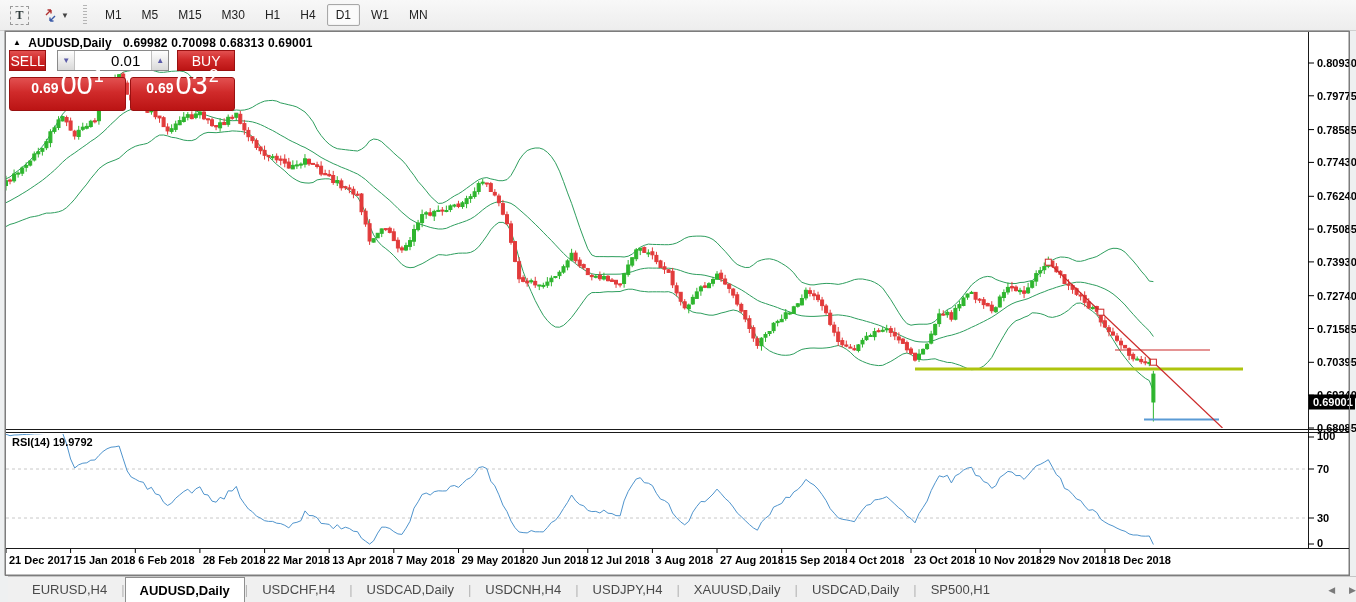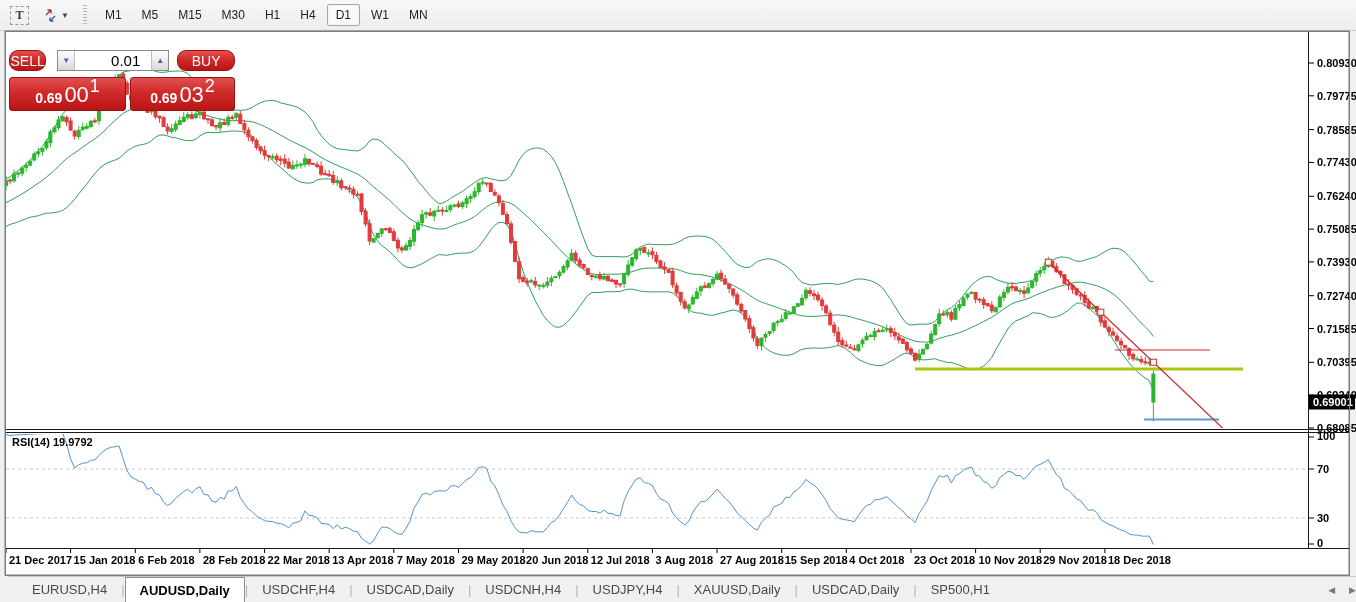--- a/index.html
+++ b/index.html
@@ -28,39 +28,39 @@
   .overlay{position:absolute;z-index:2;}
   .chart-title{left:13px;top:36px;font-size:12px;color:#000;white-space:nowrap;}
   .chart-title .tri{font-size:8px;vertical-align:2px;margin-right:4px;}
   .chart-title .sym{font-weight:bold;}
   .chart-title .ohlc{font-weight:bold;margin-left:8px;letter-spacing:.2px;}
 
   
   .trade-panel{left:9px;top:50px;width:226px;}
   .tp-row1{display:flex;height:21px;}
   .btn-red{background:linear-gradient(#e25050 0%,#d02a2a 45%,#bb1414 100%);
-    border:1px solid #991111;border-radius:9px;color:#fff;font-size:14px;
+    border:1px solid #991111;border-radius:0;color:#fff;font-size:14px;
     display:flex;align-items:center;justify-content:center;box-sizing:border-box;}
   .sell-btn{width:45px;}
   .buy-btn{width:70px;}
   .vol-widget{display:flex;width:112px;height:21px;margin-left:11px;margin-right:8px;
     border:1px solid #8a8a8a;box-sizing:border-box;background:#fff;}
   .spin{width:16px;background:linear-gradient(#fefefe,#d9d9d9);display:flex;align-items:center;
     justify-content:center;font-size:8px;color:#5a5aa8;}
   .spin.dn{border-right:1px solid #c0c0c0;}
   .spin.up{border-left:1px solid #c0c0c0;}
   .vol-input{flex:1;border:none;outline:none;font-family:"Liberation Sans",sans-serif;
     font-size:15px;text-align:right;padding:0 11px 0 0;min-width:0;color:#000;}
   .tp-row2{display:flex;margin-top:6px;height:34px;}
   .price-box{border-radius:3px;display:flex;align-items:flex-end;justify-content:center;
-    padding-bottom:2px;box-sizing:border-box;}
+    padding-bottom:12px;box-sizing:border-box;}
   .sell-box{width:117px;margin-right:4px;}
   .buy-box{width:105px;}
   .pb-prefix{font-size:14px;font-weight:bold;color:#fff;margin-right:2px;margin-bottom:2px;}
-  .pb-big{font-size:22px;line-height:27px;color:#fff;}
+  .pb-big{font-size:29px;line-height:27px;color:#fff;}
   .pb-sup{font-size:18px;color:#fff;transform:translateY(-11px);margin-left:1px;}
 
   .rsi-label{left:12px;top:436px;font-size:11px;font-weight:600;color:#000;text-align:right;}
 
   
   .tabbar{position:absolute;left:8px;top:576px;width:1356px;height:26px;background:#f0f0f0;
     border-top:1px solid #c5c5c5;display:flex;align-items:stretch;padding-left:10px;
     box-sizing:border-box;font-size:13px;z-index:3;}
   .tab{display:flex;align-items:center;padding:0 14px;color:#4a4a4a;white-space:nowrap;}
   .tab.active{background:#fff;border:1px solid #8f8f8f;border-bottom:none;font-weight:bold;color:#000;}
@@ -775,20 +775,25 @@
         <line x1="975.6" y1="549" x2="975.6" y2="553" stroke="#000"></line>
         <text x="978.6" y="564" fill="#000000">10 Nov 2018</text>
         <line x1="1040.2" y1="549" x2="1040.2" y2="553" stroke="#000"></line>
         <text x="1043.2" y="564" fill="#000000">29 Nov 2018</text>
         <line x1="1104.9" y1="549" x2="1104.9" y2="553" stroke="#000"></line>
         <text x="1107.9" y="564" fill="#000000">18 Dec 2018</text>
       </g>
     </svg>
   <div class="chart-window"></div>
 
+  <div class="overlay chart-title">
+    <span class="tri">▲</span>
+    <span class="sym">AUDUSD,Daily</span>
+    <span class="ohlc">0.69982 0.70098 0.68313 0.69001</span>
+  </div>
 
   <div class="overlay trade-panel">
     <div class="tp-row1">
       <div class="btn-red sell-btn">SELL</div>
       <div class="vol-widget">
         <div class="spin dn">▼</div>
         <input class="vol-input" value="0.01" style="">
         <div class="spin up">▲</div>
       </div>
       <div class="btn-red buy-btn">BUY</div>

